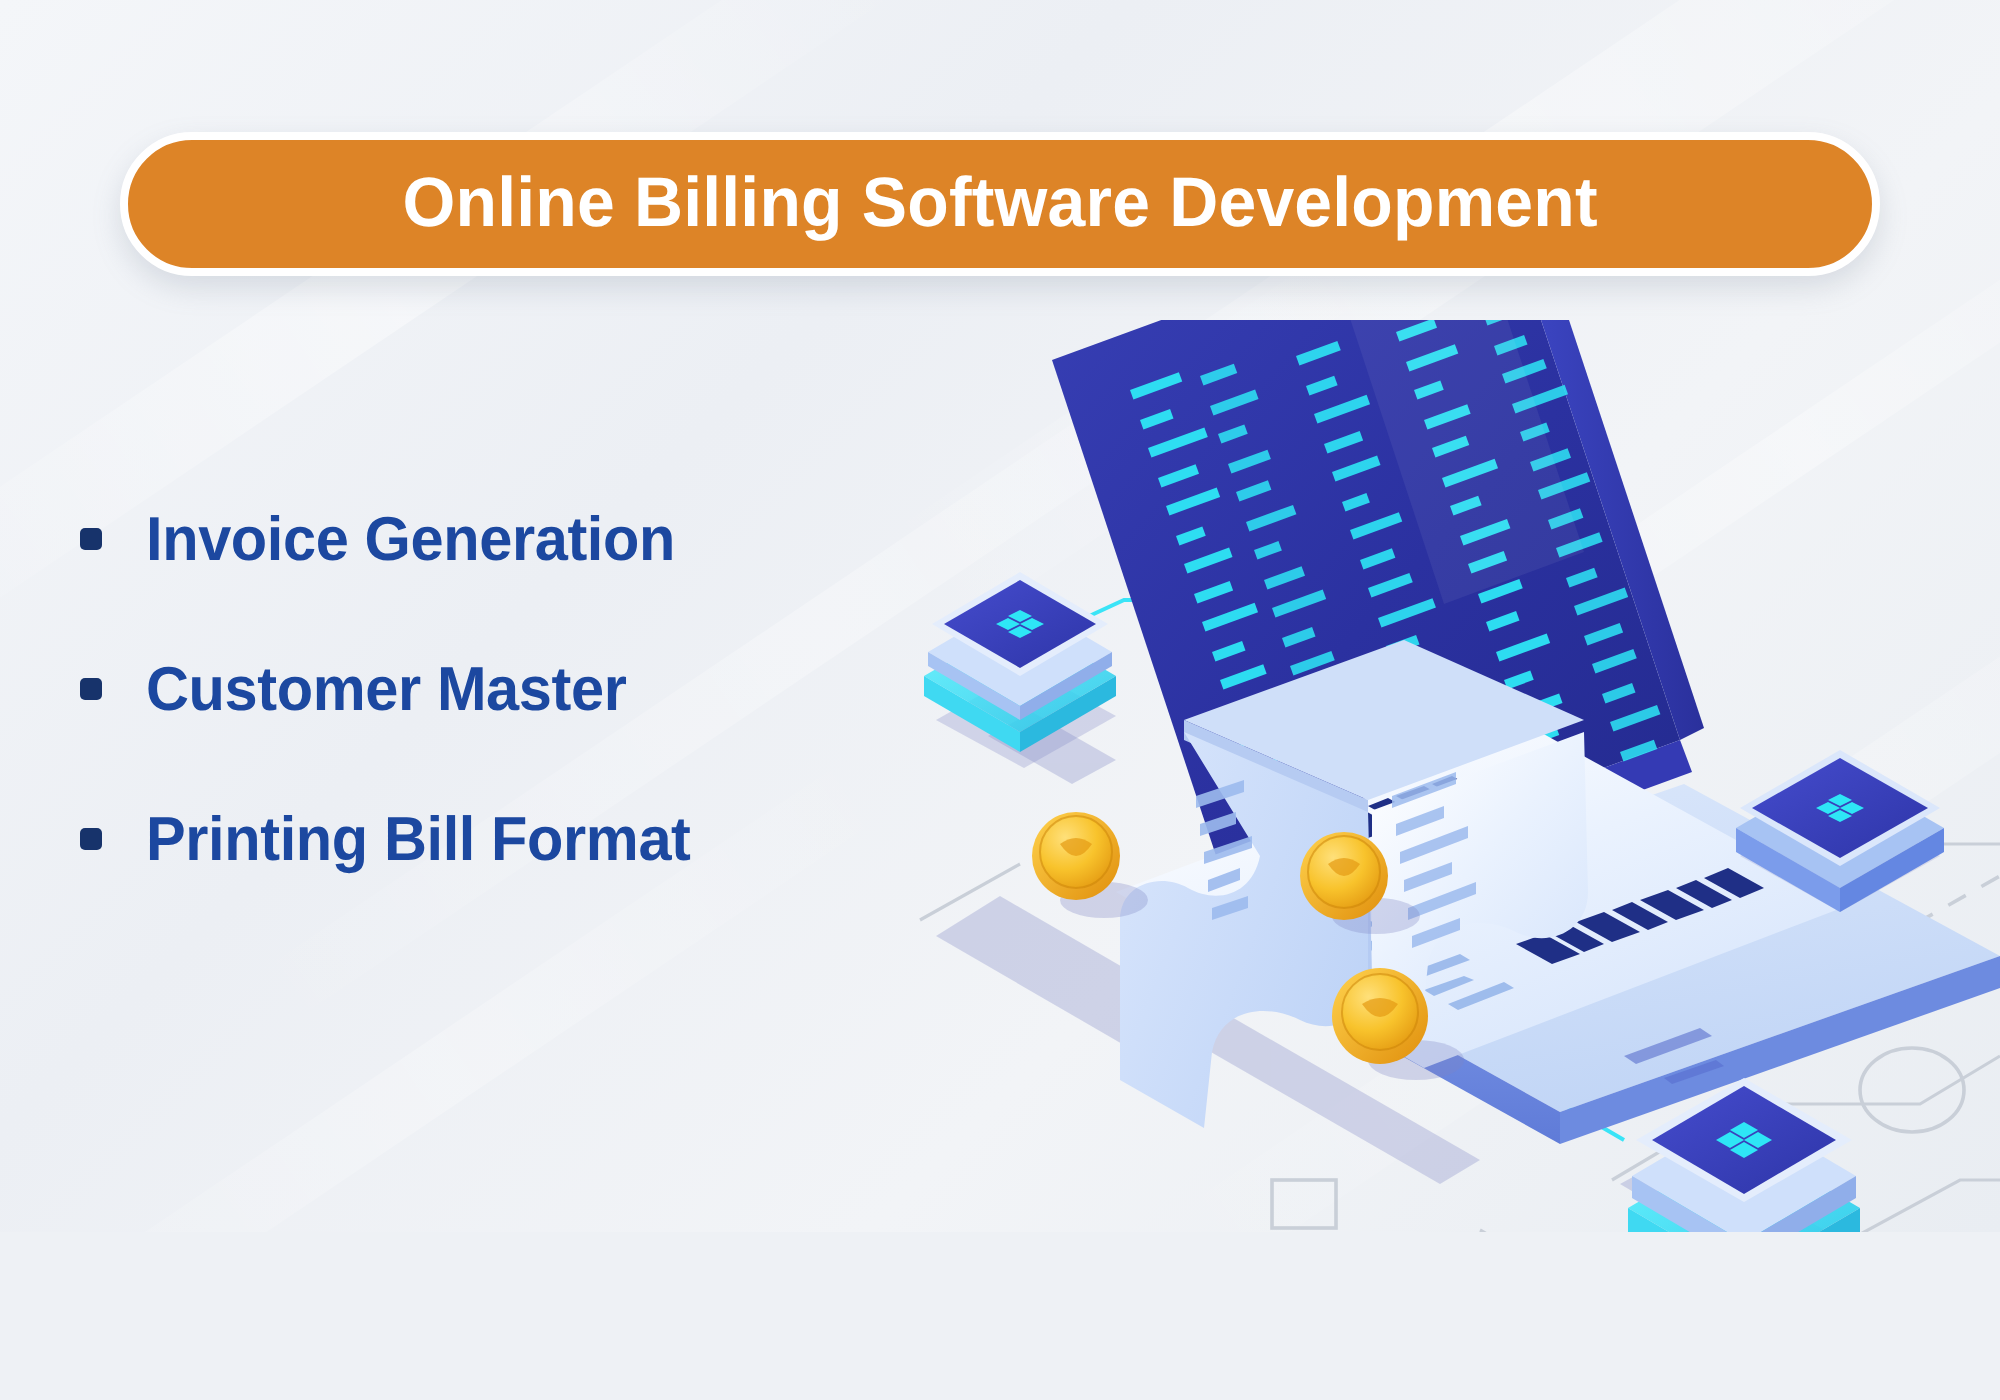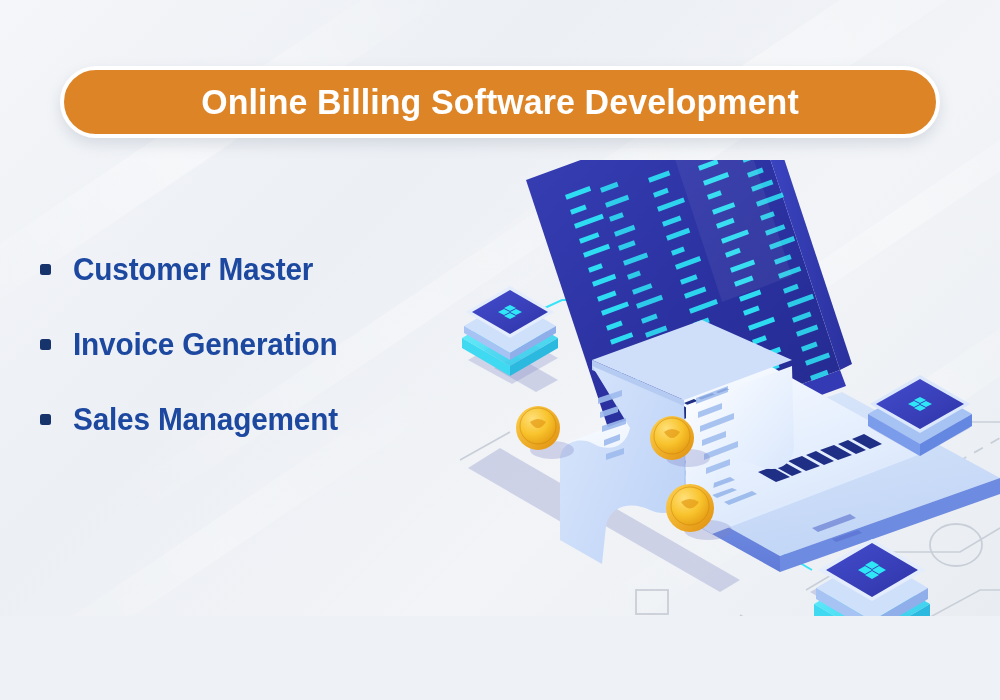--- a/index.html
+++ b/index.html
@@ -119,29 +119,29 @@
   <div class="bg-streak s5"></div>
   <div class="bg-streak s6"></div>
 
   <div id="title-banner">
     <span id="title-text">Online Billing Software Development</span>
   </div>
 
   <ul id="feature-list">
     <li class="feature-item">
       <span class="feature-bullet"></span>
+      <span class="feature-label">Invoice Generation</span>
+    </li>
+    <li class="feature-item">
+      <span class="feature-bullet"></span>
       <span class="feature-label">Customer Master</span>
     </li>
     <li class="feature-item">
       <span class="feature-bullet"></span>
-      <span class="feature-label">Invoice Generation</span>
-    </li>
-    <li class="feature-item">
-      <span class="feature-bullet"></span>
-      <span class="feature-label">Sales Management</span>
+      <span class="feature-label">Printing Bill Format</span>
     </li>
   </ul>
 
   <div id="illustration">
   <svg width="560" height="540" viewBox="0 0 560 540" xmlns="http://www.w3.org/2000/svg">
     <defs>
       <linearGradient id="gScreen" x1="0" y1="0" x2="1" y2="1">
         <stop offset="0%" stop-color="#3840b6"></stop>
         <stop offset="55%" stop-color="#2b31a0"></stop>
         <stop offset="100%" stop-color="#232a8e"></stop>

